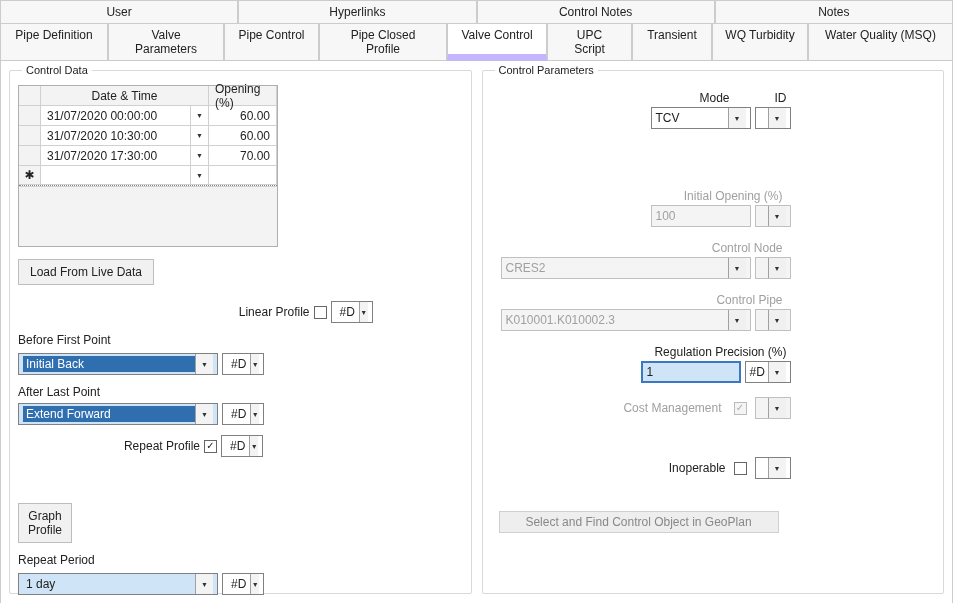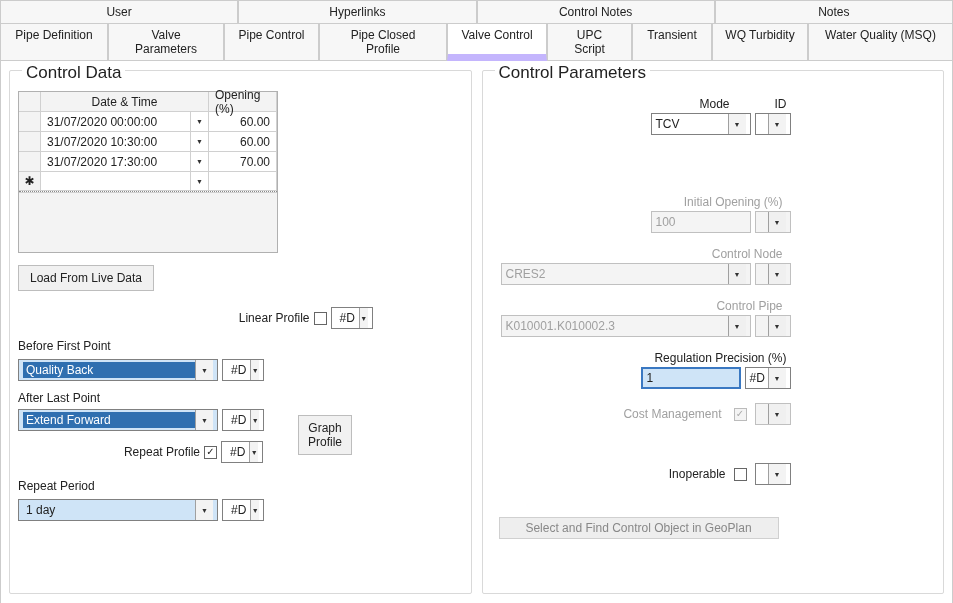--- a/index.html
+++ b/index.html
@@ -8,21 +8,21 @@
 
   .tabs-row { display:flex; border-collapse:collapse; }
   .tab { border:1px solid #ccc; border-bottom:1px solid #ccc; background:#f7f7f7; text-align:center; padding:4px 0; cursor:pointer; user-select:none; }
   .tabs-row1 .tab { flex:1; }
   .tabs-row2 .tab { flex:0 0 auto; padding:4px 12px; }
   .tab.active { background:#fff; border-bottom:7px solid #c4b5fd; position:relative; z-index:2; }
   .tabs-row2 { margin-top:-1px;justify-content:center; }
 
   .content { display:flex; padding:10px 8px; gap:10px; height:545px; background:#fff; border:1px solid #ccc; border-top:none; margin-top:-1px; }
   .fieldset { border:1px solid #d9d9d9; border-radius:2px; padding:8px 8px 12px 8px; position:relative; flex:1; }
-  .fieldset-legend { position:relative; top:-16px; left:4px; background:#fff; padding:0 4px; font-size:17px; color:#222; display:inline-block; }
+  .fieldset-legend { position:relative; top:-16px; left:4px; background:#fff; padding:0 4px; font-size:11px; color:#222; display:inline-block; }
   .fieldset-body { margin-top:-8px; }
 
   .grid { border:1px solid #b0b0b0; width:260px; background:#fff; }
   .grid-row { display:flex; height:20px; align-items:stretch; }
   .grid-head { background:#ef4444; font-weight:400;justify-content:space-between; }
   .gcell { border-right:1px solid #d0d0d0; border-bottom:1px solid #d0d0d0; display:flex; align-items:center; padding:0 6px; }
   .gc-row { width:22px; background:#f3f3f3; justify-content:center; }
   .gc-date { width:150px; }
   .gc-btn { width:18px; justify-content:center; background:#fff; cursor:pointer; }
   .gc-open { flex:1; justify-content:flex-end; }
@@ -151,38 +151,38 @@
                 </div>
             </div>
           </div>
           <div style="width:90px"></div>
         </div>
 
         
         <div class="section-label">Before First Point</div>
         <div class="field-row">
           <div class="select-box blue" style="width:200px">
-            <span class="valbox" style="flex:1;color:#fff;background:#2f6fb0;padding:1px 3px">Quality Back</span>
+            <span class="valbox" style="flex:1;color:#fff;background:#2f6fb0;padding:1px 3px">Initial Back</span>
             <div class="select-dd">
                 <span class="tiny-arrow">▼</span>
               </div>
           </div>
           <div class="dflag">
             <div class="select-box">
               <span class="valbox">#D</span>
               <div class="select-dd">
                   <span class="tiny-arrow">▼</span>
                 </div>
             </div>
           </div>
         </div>
 
         
         <div class="section-label">After Last Point</div>
-        <div style="display:flex; align-items:flex-start; gap:34px;">
+        <div style="display:flex; align-items:flex-start; gap:34px;flex-direction:column;">
           <div style="flex:0 0 auto">
             <div class="field-row" style="margin-top:0">
               <div class="select-box blue" style="width:200px">
                 <span class="valbox" style="flex:1;color:#fff;background:#2f6fb0;padding:1px 3px">Extend Forward</span>
                 <div class="select-dd">
                     <span class="tiny-arrow">▼</span>
                   </div>
               </div>
               <div class="dflag">
                 <div class="select-box">

